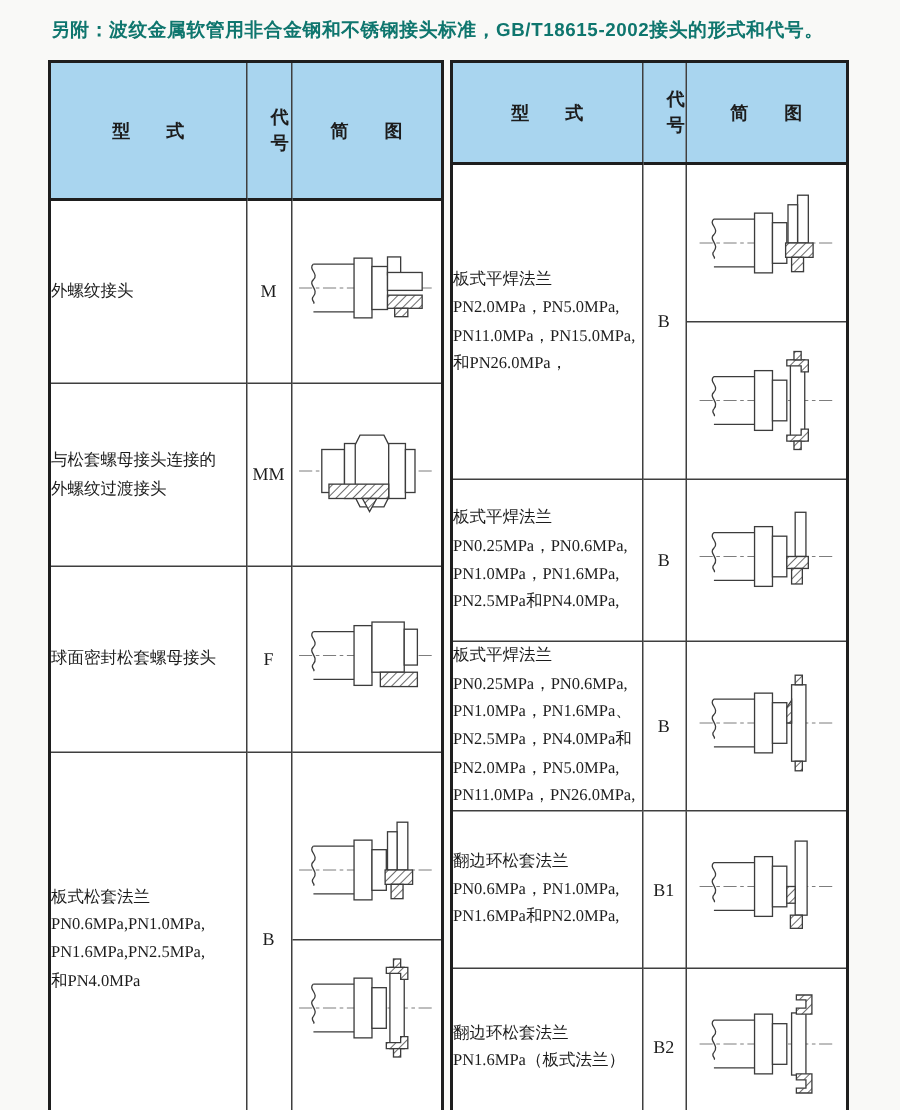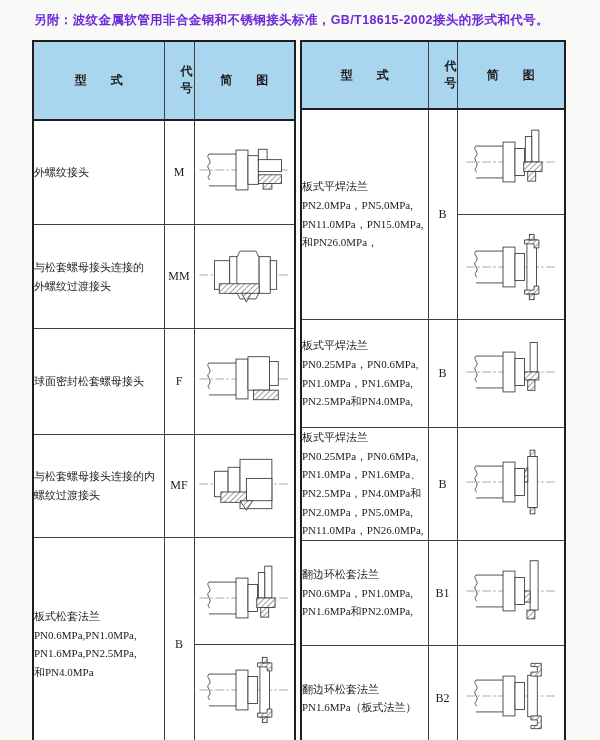--- a/index.html
+++ b/index.html
@@ -6,21 +6,21 @@
   body{
     width:600px;height:740px;
     background:#f7f7f5;
     font-family:"Liberation Sans","DejaVu Sans",sans-serif;
     color:#1c1c1c;
     overflow:hidden;
   }
   .page{position:relative;width:600px;height:740px;background:#f9f9f7;}
   .title{
     position:absolute;left:34px;top:12px;
-    font-size:12.5px;font-weight:bold;letter-spacing:0.4px;color:#6d28d9;
+    font-size:12.5px;font-weight:bold;letter-spacing:0.4px;color:#0f766e;
     white-space:nowrap;
   }
   .tables{position:absolute;left:32px;top:40px;display:flex;gap:4px;}
   table.t{
     border-collapse:collapse;table-layout:fixed;background:#fff;
     border:2px solid #1e1e1e;
   }
   table.t th{
     background:var(--head,#a9d5ef);
     font-size:12px;font-weight:bold;
@@ -117,36 +117,20 @@
         <td class="code hl">F</td>
         <td class="diag"><span class="dwrap">
                 <svg viewBox="0 0 118 86" width="94" height="72" fill="#fff" stroke="#3c3c3c" stroke-width="1.1">
                   <line x1="3" y1="43" x2="115" y2="43" stroke="#777" stroke-width="0.8" stroke-dasharray="11 3 3 3" fill="none"></line>
                   <path d="M15,23 c-5,4 5,8 0,13 c-5,4 5,8 0,14 c-3,3 2,5 0,6" fill="none"></path>
                   <path d="M15,23 H49 M15,63 H49" fill="none"></path>
                   <rect x="49" y="18" width="15" height="50"></rect>
                   <rect x="64" y="15" width="27" height="42"></rect>
                   <rect x="91" y="21" width="11" height="30"></rect>
                   <rect x="71" y="57" width="31" height="12" fill="url(#hatch)"></rect>
-                </svg>
-              </span></td>
-      </tr>
-      <tr style="height:89px">
-        <td class="type hl">与松套螺母接头连接的内
-螺纹过渡接头</td>
-        <td class="code hl">MF</td>
-        <td class="diag"><span class="dwrap">
-                <svg viewBox="0 0 118 86" width="94" height="72" fill="#fff" stroke="#3c3c3c" stroke-width="1.1">
-                  <line x1="3" y1="43" x2="115" y2="43" stroke="#777" stroke-width="0.8" stroke-dasharray="11 3 3 3" fill="none"></line>
-                  <rect x="22" y="27" width="17" height="32"></rect>
-                  <rect x="39" y="22" width="15" height="42"></rect>
-                  <rect x="54" y="12" width="40" height="62"></rect>
-                  <rect x="62" y="36" width="32" height="28"></rect>
-                  <rect x="30" y="53" width="32" height="13" fill="url(#hatch)"></rect>
-                  <polygon points="54,64 70,64 62,76" fill="url(#hatch)"></polygon>
                 </svg>
               </span></td>
       </tr>
       <tr style="height:184px">
         <td class="type hl">板式松套法兰
 PN0.6MPa,PN1.0MPa,
 PN1.6MPa,PN2.5MPa,
 和PN4.0MPa</td>
         <td class="code hl">B</td>
         <td class="diag">

